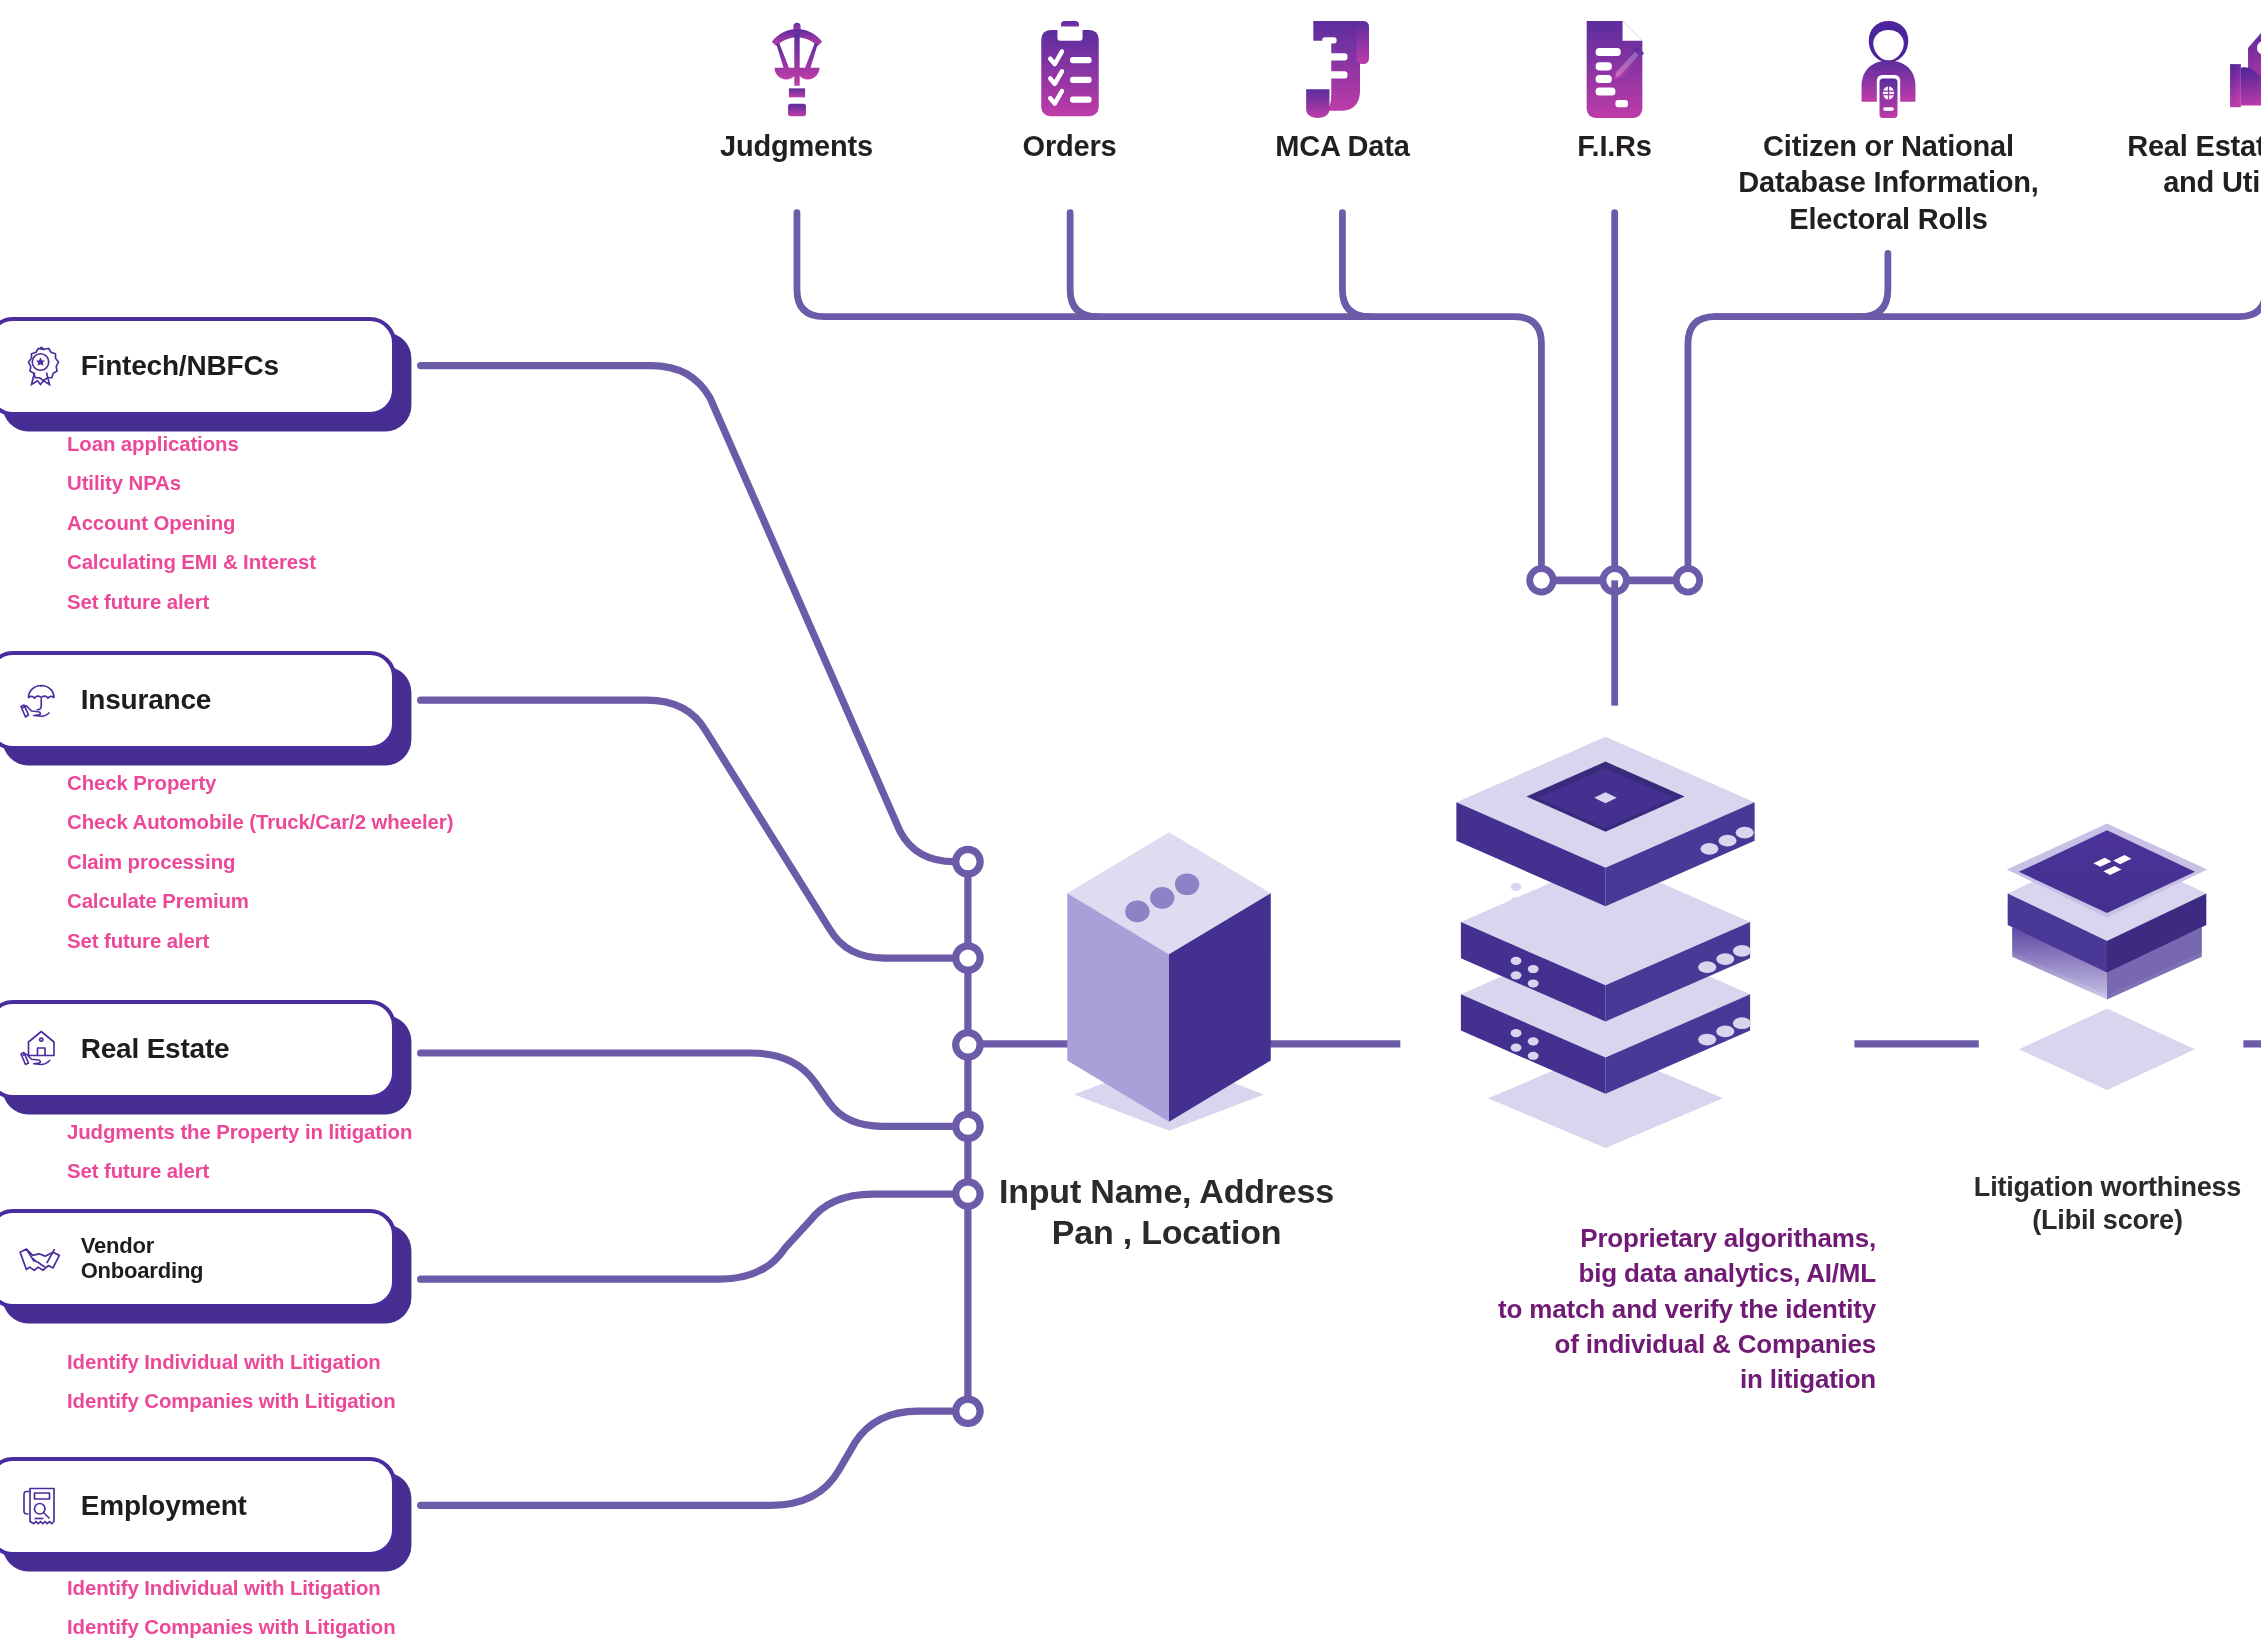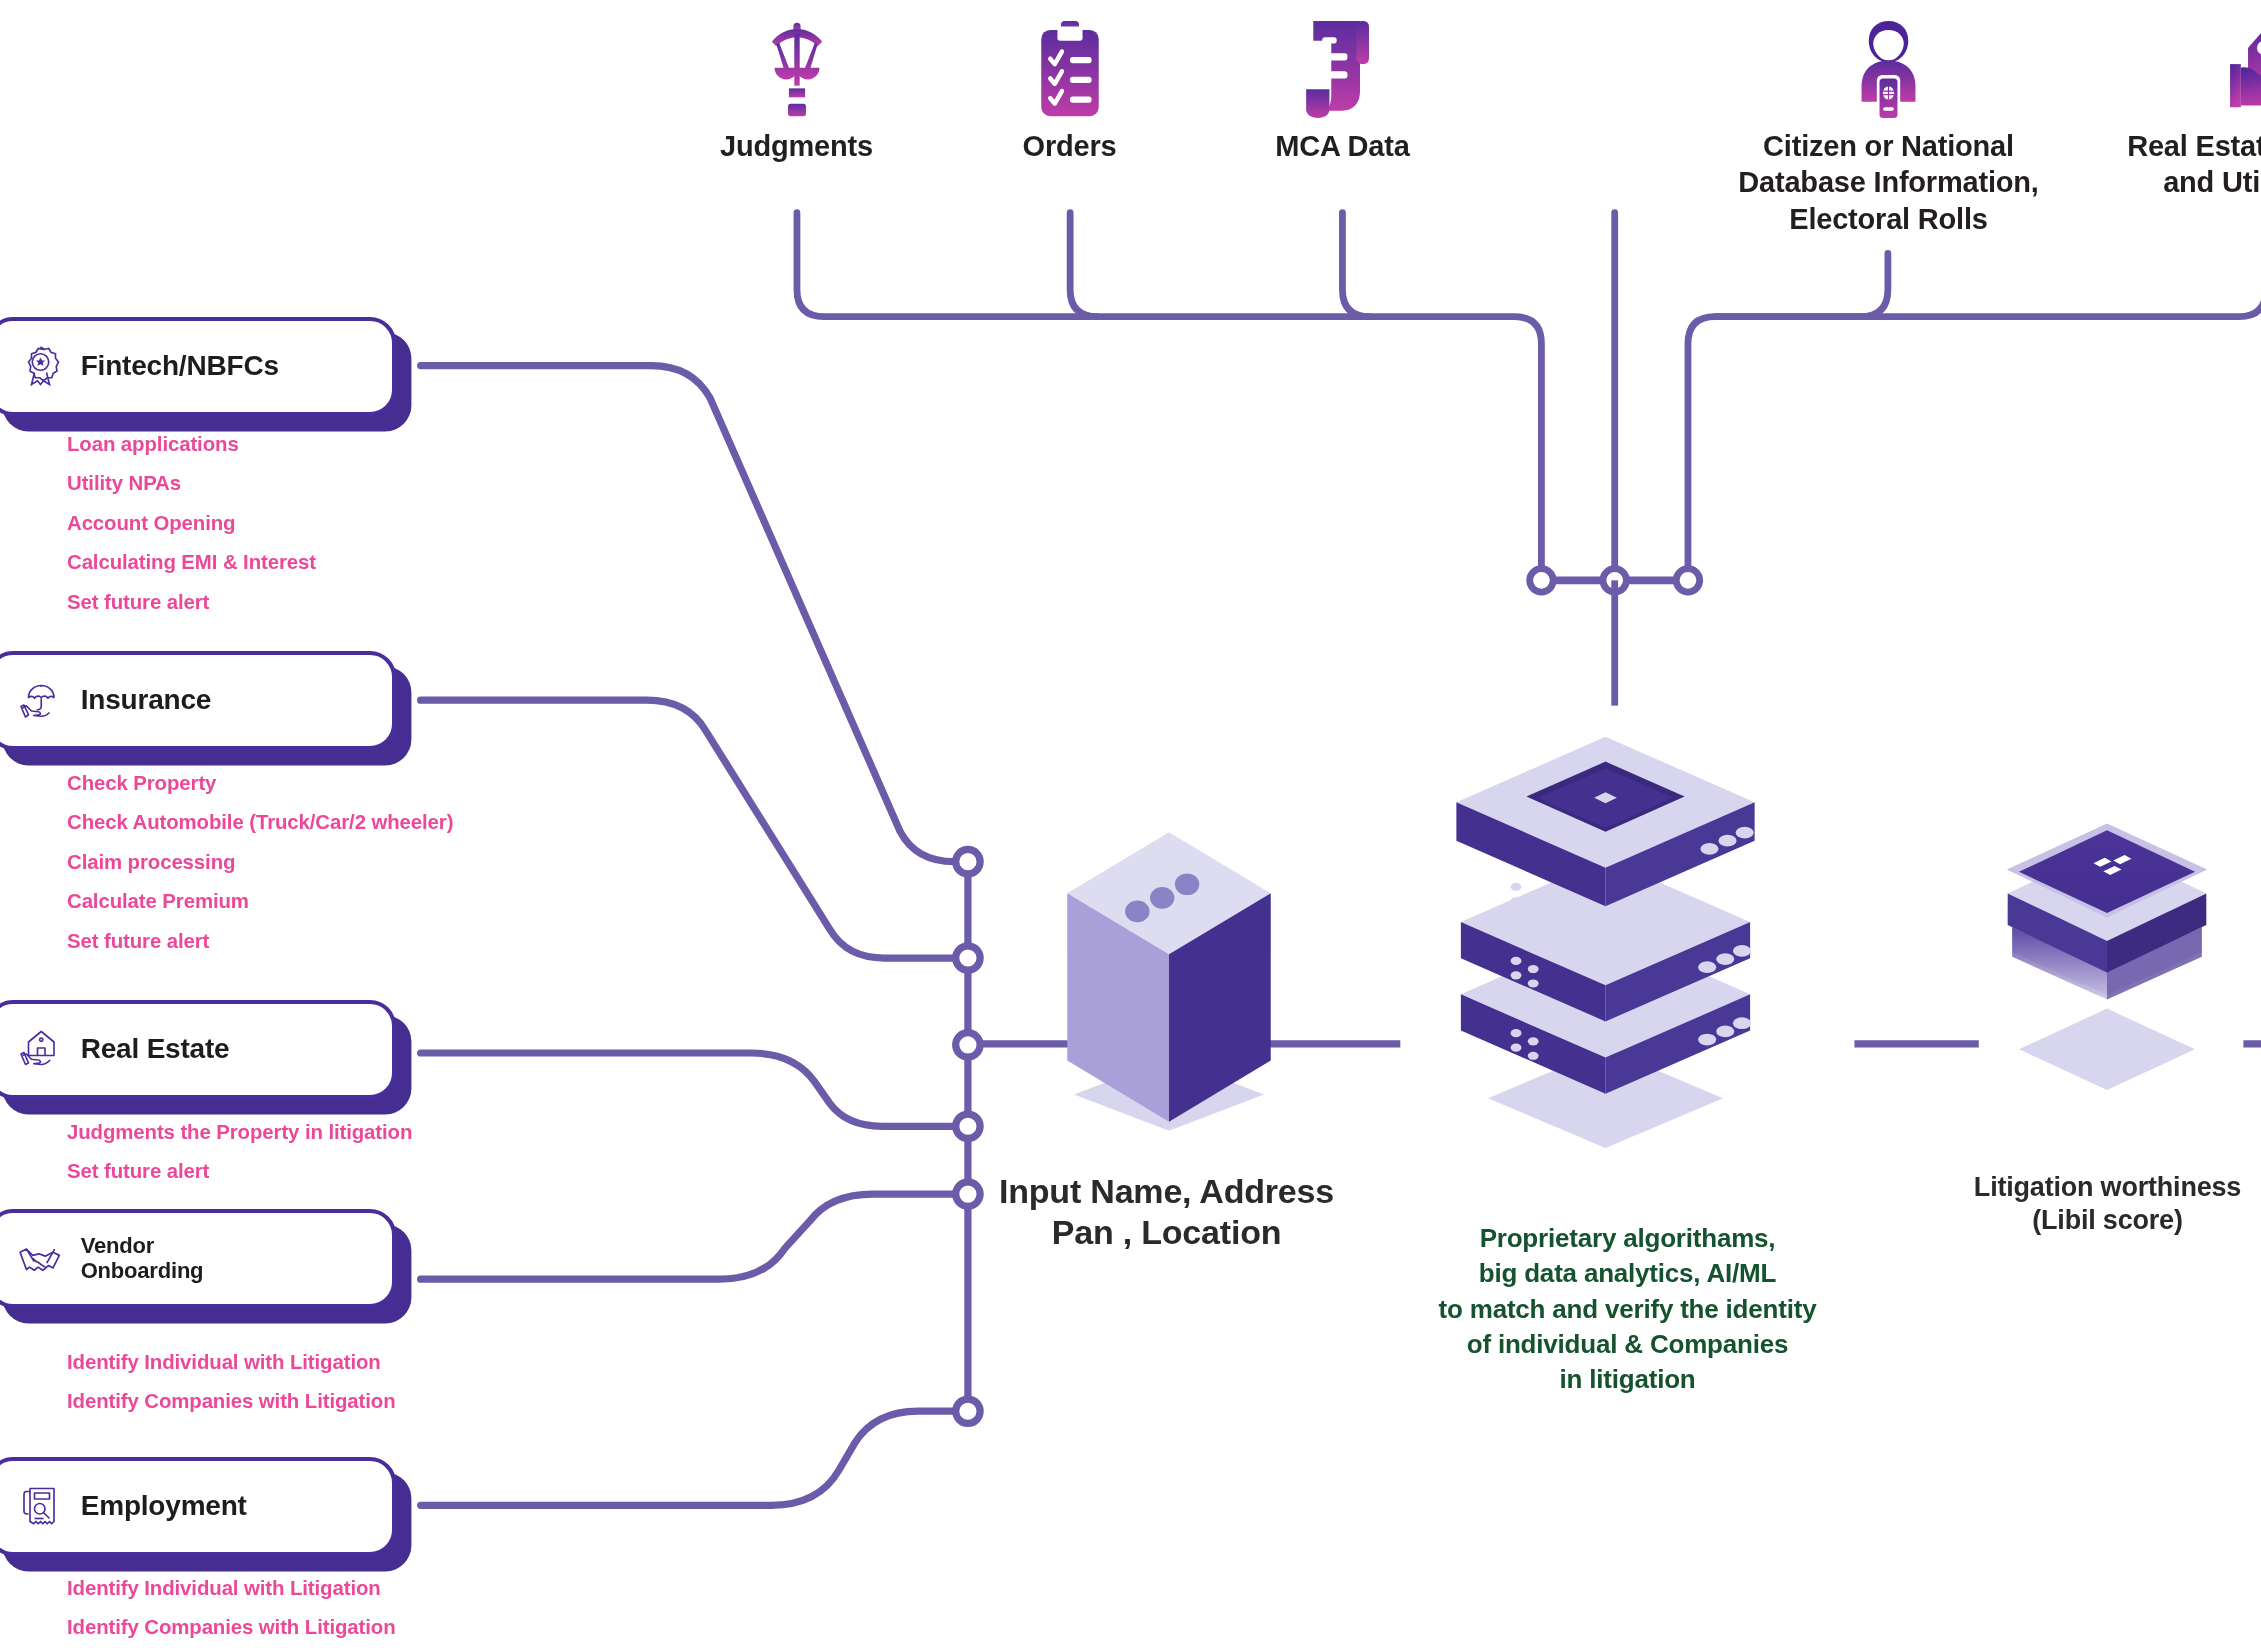--- a/index.html
+++ b/index.html
@@ -173,20 +173,38 @@
           <rect x="20" y="18" width="16" height="7" rx="3"></rect>
           <rect x="20" y="36" width="28" height="8" rx="3"></rect>
           <rect x="20" y="56" width="28" height="8" rx="3"></rect>
         </g>
         <path fill="url(#ig)" d="M2 76h26v22c0 6-5 10-13 10S2 104 2 98z"></path>
       </svg>
     </div>
     <div class="lbl">MCA Data</div>
   </div>
 
+  <div class="source" style="left:1488px;top:4.5px;width:253px;">
+    <div class="ico">
+      <svg width="75" height="97" viewBox="0 0 82 108">
+        <path fill="url(#ig)" d="M10 0h40l22 22v76a10 10 0 0 1-10 10H20a10 10 0 0 1-10-10z"></path>
+        <path fill="#fff" d="M50 0l22 22H50z"></path>
+        <g fill="#fff">
+          <rect x="20" y="30" width="28" height="9" rx="4"></rect>
+          <rect x="20" y="46" width="18" height="9" rx="4"></rect>
+          <rect x="20" y="60" width="18" height="9" rx="4"></rect>
+          <rect x="20" y="74" width="22" height="9" rx="4"></rect>
+          <rect x="42" y="88" width="14" height="8" rx="3"></rect>
+        </g>
+        <path fill="url(#ig)" d="M66 28l8 8-24 26-10 4 3-11z"></path>
+        <path fill="#fff" d="M64 34l4 4-21 23-5 2 1-6z" opacity="0.25"></path>
+      </svg>
+    </div>
+    <div class="lbl">F.I.Rs</div>
+  </div>
 
   <div class="source" style="left:1728px;top:4.5px;width:321px;">
     <div class="ico">
       <svg width="79" height="97" viewBox="0 0 88 108">
         <path fill="#4B249B" d="M44 0c13 0 22 9 22 22s-9 24-22 24S22 35 22 22 31 0 44 0z"></path>
         <path fill="#fff" d="M44 10c10 0 17 7 17 15s-7 19-17 19-17-11-17-19 7-15 17-15z"></path>
         <path fill="url(#ig)" d="M44 44c18 0 30 11 30 28v18H14V72c0-17 12-28 30-28z"></path>
         <rect x="31" y="60" width="26" height="48" rx="6" fill="#fff"></rect>
         <rect x="34" y="64" width="20" height="44" rx="4" fill="url(#ig)"></rect>
         <ellipse cx="44" cy="80" rx="7" ry="8" fill="#fff"></ellipse>
@@ -380,21 +398,21 @@
         </g>
         <g fill="#D8D5EF">
           <ellipse cx="252" cy="462" rx="12" ry="9"></ellipse>
             <ellipse cx="290" cy="480" rx="12" ry="9"></ellipse>
           <ellipse cx="252" cy="494" rx="12" ry="9"></ellipse>
             <ellipse cx="290" cy="512" rx="12" ry="9"></ellipse>
         </g>
       </g>
     </svg>
   </div>
-  <div class="centerlabel" style="left:1379px;top:1221px;width:497px;font-size:26px;line-height:1.36;white-space:pre-line;color:#14532d;">Proprietary algorithams,
+  <div class="centerlabel" style="left:1379px;top:1221px;width:497px;font-size:26px;line-height:1.36;white-space:pre-line;color:#701a75;text-align:right;">Proprietary algorithams,
 big data analytics, AI/ML
 to match and verify the identity
 of individual &amp; Companies
 in litigation</div>
 
   <div class="iso" style="left:1958px;top:796px;">
     <svg width="298" height="353" viewBox="0 0 660 780">
       <path d="M330 470 L135 560 L330 650 L525 560 Z" fill="#D8D5EF"></path>
       <path d="M330 190 L120 285 L120 345 L330 440 L540 345 L540 285 Z" fill="#C7C1E6"></path>
       <path d="M120 290 L330 385 L330 450 L120 355 Z" fill="url(#scorefade)" opacity="0.85"></path>

